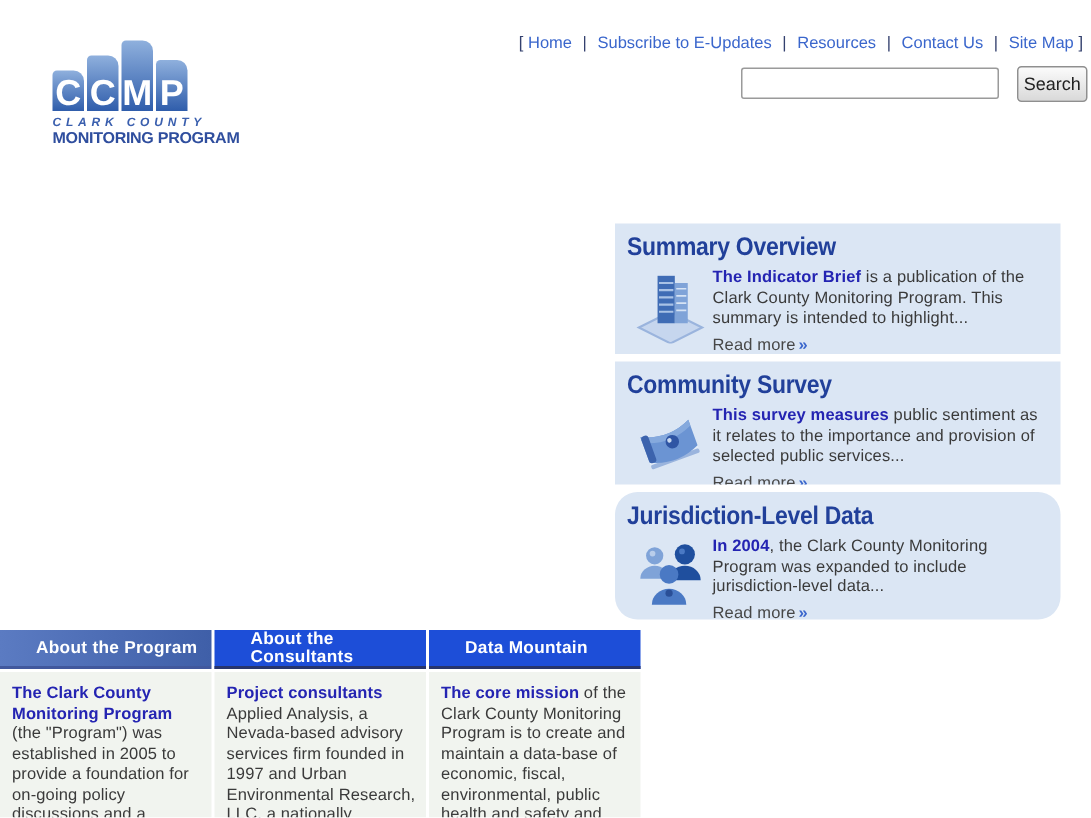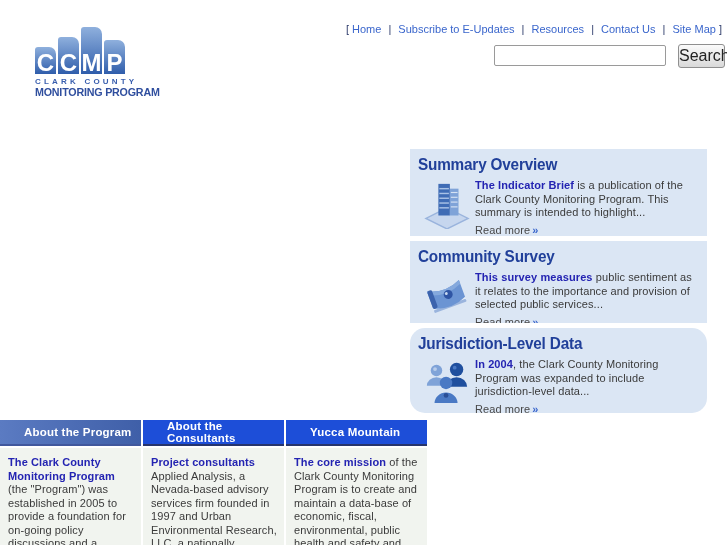--- a/index.html
+++ b/index.html
@@ -9,35 +9,35 @@
   
   .logo { position:absolute; left:35px; top:22px; width:110px; cursor:pointer; }
   .logo-bars { display:flex; align-items:flex-end; gap:2px; height:52px; }
   .logo-block { width:21px; background:linear-gradient(#8fb0dd, #2f5dab); border-radius:3px 7px 0 0;
                 display:flex; align-items:flex-end; justify-content:center;
                 color:#fff; font-weight:bold; font-size:24px; line-height:22px; }
   .logo-block.b1 { height:27px; }
   .logo-block.b2 { height:37px; }
   .logo-block.b3 { height:47px; }
   .logo-block.b4 { height:34px; }
-  .logo-line1 { margin-top:3px; font-size:8px; font-weight:bold; letter-spacing:3.2px; color:#3a5fae; white-space:nowrap; }
+  .logo-line1 { margin-top:3px; font-size:8px; font-weight:bold; letter-spacing:3.2px; color:#3a5fae; white-space:nowrap;font-style:italic; }
   .logo-line2 { font-size:10.5px; font-weight:bold; letter-spacing:-0.2px; color:#2f4e9e; white-space:nowrap; transform:scaleX(1.02); transform-origin:0 50%; }
 
   
   .topnav { position:absolute; top:23px; right:5px; font-size:11px; color:#33406e; white-space:nowrap; }
   .topnav a { color:#3a66cc; text-decoration:none; cursor:pointer; }
   .topnav .sep { margin:0 4px; color:#33406e; }
   .topnav .bracket { color:#33406e; }
 
   
   .search-input { position:absolute; left:494px; top:45px; width:172px; height:21px;
                   border:1px solid #9a9a9a; border-radius:2px; font-size:11px; padding:0 4px; background:#fff; }
   .search-btn { position:absolute; left:678px; top:44px; width:47px; height:24px;
                 background:linear-gradient(#fbfbfb,#d9d9d9); border:1px solid #8f8f8f; border-radius:3px;
-                font-size:16px; color:#222; cursor:pointer; font-family:"Liberation Sans", sans-serif; }
+                font-size:12px; color:#222; cursor:pointer; font-family:"Liberation Sans", sans-serif; }
 
   
   .panel { position:absolute; left:410px; width:297px; background:#dbe6f4; overflow:hidden; padding:5px 8px 4px 8px; }
   .panel.p1 { top:149px; height:87px; }
   .panel.p2 { top:241px; height:82px; }
   .panel.p3 { top:328px; height:85px;border-radius:15px; }
   .panel h2 { font-size:17px; font-weight:bold; color:#21409a; letter-spacing:-0.2px;
               transform:scaleX(0.9); transform-origin:0 50%; margin:1px 0 4px 0; white-space:nowrap; }
   .panel .row { display:flex; }
   .panel .icon-box { width:57px; flex:0 0 57px; display:flex; justify-content:center; }
@@ -174,18 +174,18 @@
   <div class="bottom">
     <div class="col c1">
       <div class="col-header">About the Program</div>
       <div class="col-body"><span class="lead">The Clark County Monitoring Program</span><span> (the "Program") was established in 2005 to provide a foundation for on-going policy discussions and a baseline from which economic, fiscal or</span></div>
     </div>
     <div class="col c2">
       <div class="col-header">About the Consultants</div>
       <div class="col-body"><span class="lead">Project consultants</span><span> Applied Analysis, a Nevada-based advisory services firm founded in 1997 and Urban Environmental Research, LLC, a nationally recognized consulting firm</span></div>
     </div>
     <div class="col c3">
-      <div class="col-header">Yucca Mountain</div>
+      <div class="col-header">Data Mountain</div>
       <div class="col-body"><span class="lead">The core mission</span><span> of the Clark County Monitoring Program is to create and maintain a data-base of economic, fiscal, environmental, public health and safety and demographic information for the</span></div>
     </div>
   </div>
 
 </div>
 
 </body></html>

